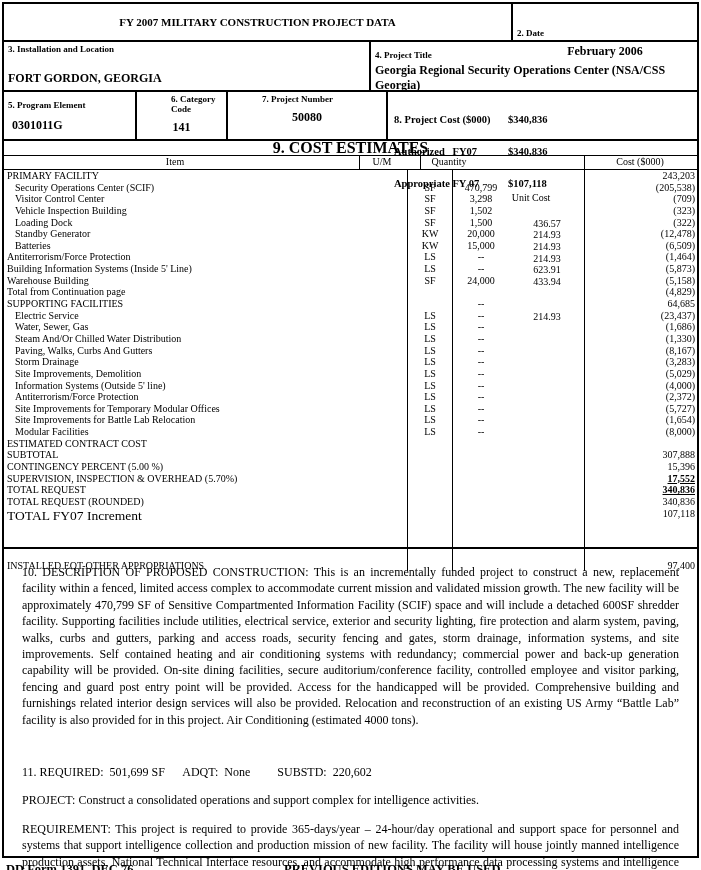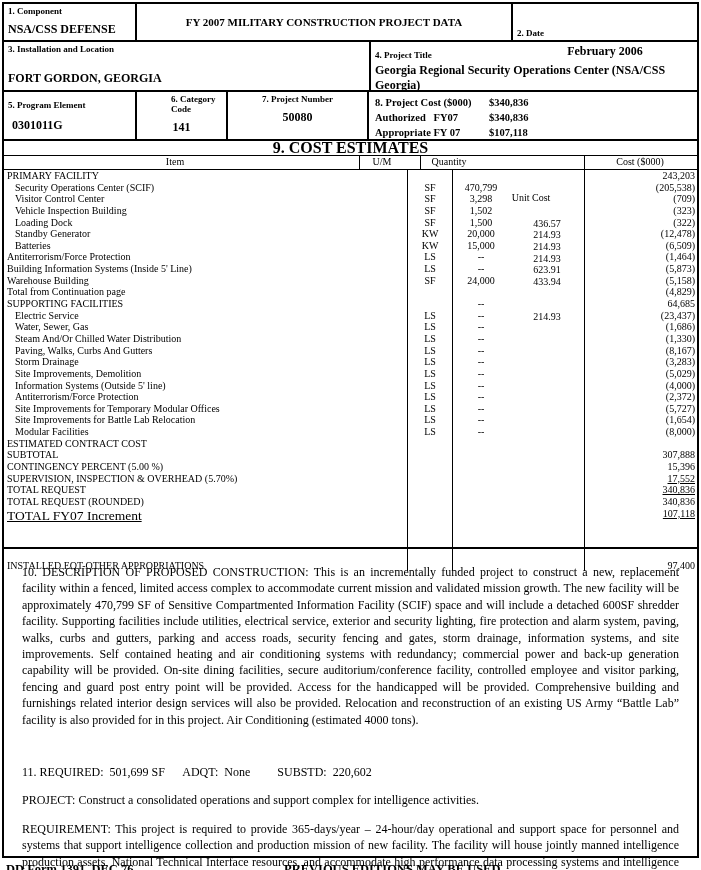--- a/index.html
+++ b/index.html
@@ -21,65 +21,61 @@
   
   .hr2{height:50px;border-bottom:2px solid #000;}
   .c-inst{width:367px;border-right:2px solid #000;display:flex;flex-direction:column;justify-content:space-between;padding-bottom:4px;}
   .c-proj{flex:1;}
   .c-proj .val{line-height:15px;margin-top:1px;}
   
   .hr3{height:49px;border-bottom:2px solid #000;}
   .c-pe{width:133px;border-right:2px solid #000;}
   .c-cc{width:91px;border-right:2px solid #000;text-align:center;}
   .c-cc .lbl,.c-pn .lbl{text-align:left;display:block;padding-left:30px;}
-  .c-pn{width:141px;border-right:2px solid #000;text-align:center;}
+  .c-pn{width:160px;border-right:2px solid #000;text-align:center;}
   .c-pe .val,.c-cc .val,.c-pn .val{display:block;margin-top:6px;}
   .c-pe .val{padding-left:4px;}
   .c-cost{flex:1;padding:3px 6px;font-size:10.5px;font-weight:bold;}
   .c-cost .ln{display:block;white-space:pre;line-height:15px;}
-  .c-cost .l8{display:inline-block;width:114px;white-space:pre;}
+  .c-cost .l8{display:inline-block;width:114px;white-space:pre;margin-top:17px;}
   
   .sec9{height:15px;border-bottom:1px solid #000;text-align:center;
         font-weight:bold;font-size:16px;line-height:14px;}
   
   .ctable{height:391px;border-bottom:2px solid #000;display:flex;flex-direction:column;font-size:10px;}
   .t-hdr{display:flex;height:13px;line-height:12px;border-bottom:1px solid #000;flex:0 0 auto;gap:16px;}
   .t-hdr>div{text-align:center;box-sizing:border-box;}
   .t-row{display:flex;height:11.65px;line-height:11.5px;flex:0 0 auto;}
-  .t-row.large{height:16px;text-decoration:underline;}
+  .t-row.large{height:16px;}
   .t-row.large .ci{font-size:13.5px;line-height:15px;}
   .t-row.blank{flex:1 1 auto;height:auto;}
   .ci{flex:1;padding-left:3px;box-sizing:border-box;white-space:nowrap;overflow:hidden;}
   .ci.ind{padding-left:11px;}
   .cu{width:45px;text-align:center;border-left:1px solid #000;box-sizing:border-box;}
   .cq{width:57px;text-align:center;border-left:1px solid #000;box-sizing:border-box;}
   .cun{width:75px;text-align:center;border-left:1px solid #000;box-sizing:border-box;margin-top:36px;}
   .cc{width:113px;text-align:right;padding-right:2px;border-left:1px solid #000;box-sizing:border-box;}
-  .cc .u{text-decoration:underline;}
+  .cc .u{text-decoration:underline;font-weight:bold;}
   
   .textsec{flex:1;padding:3px 6px 0 6px;font-size:12px;line-height:16.4px;}
   .textsec p{margin:12px;text-align:justify;}
   .textsec .pre{white-space:pre-wrap;text-align:left;}
   .gap{height:12px;}
   
   .footer{position:absolute;top:861px;left:4px;width:693px;height:9px;overflow:hidden;
           font-weight:bold;font-size:12.5px;}
   .footer .f1{position:absolute;left:2px;top:1px;}
   .footer .f2{position:absolute;left:280px;top:1px;}
 </style>
 </head>
 <body>
 
 <div class="form">
 
   <div class="row hr1">
-    <div class="cell c-comp">
-      <span class="lbl">1. Component</span>
-      <span class="val">NSA/CSS DEFENSE</span>
-    </div>
     <div class="cell c-title">FY 2007 MILITARY CONSTRUCTION PROJECT DATA</div>
     <div class="cell c-date">
       <span class="lbl">2. Date</span>
       <span class="val">February 2006</span>
     </div>
   </div>
 
   <div class="row hr2">
     <div class="cell c-inst">
       <span class="lbl">3. Installation and Location</span>

